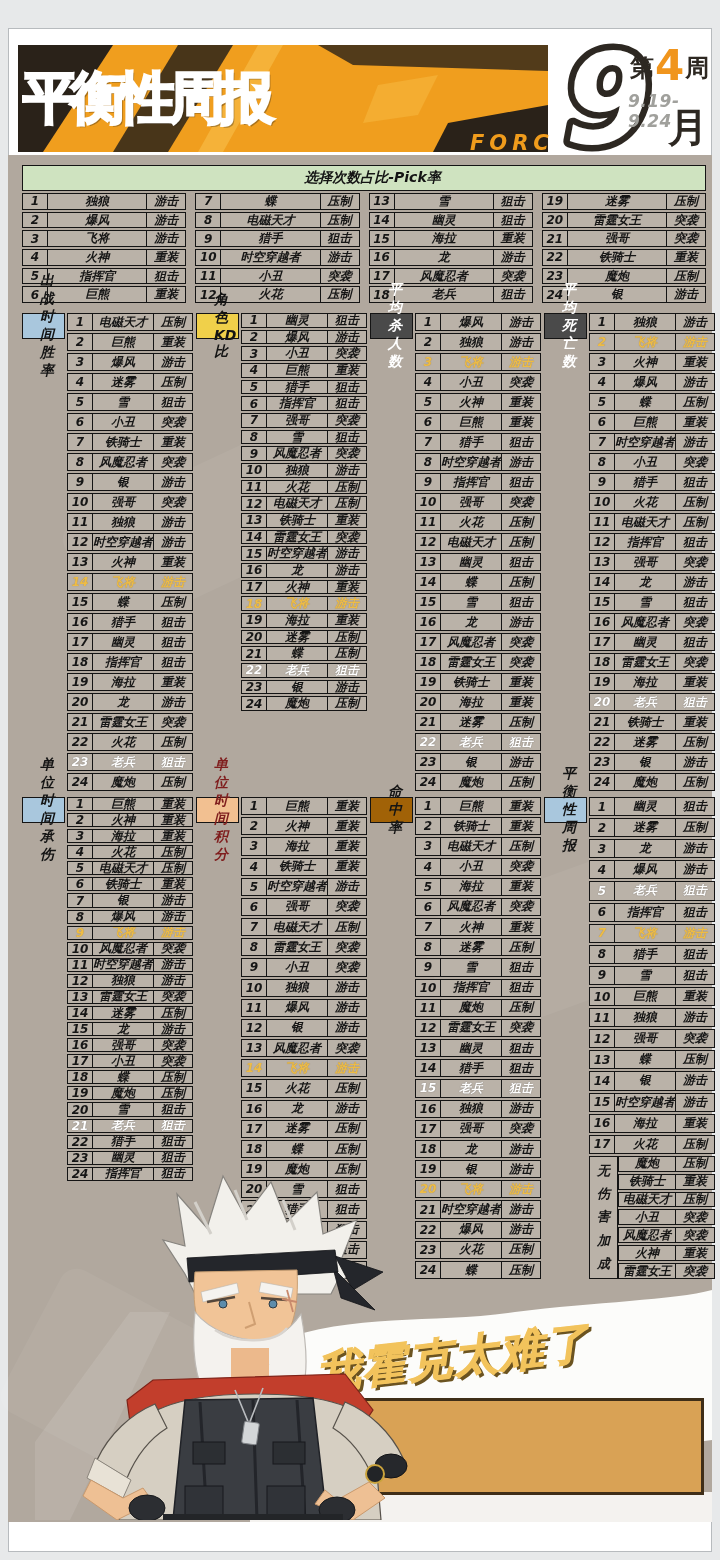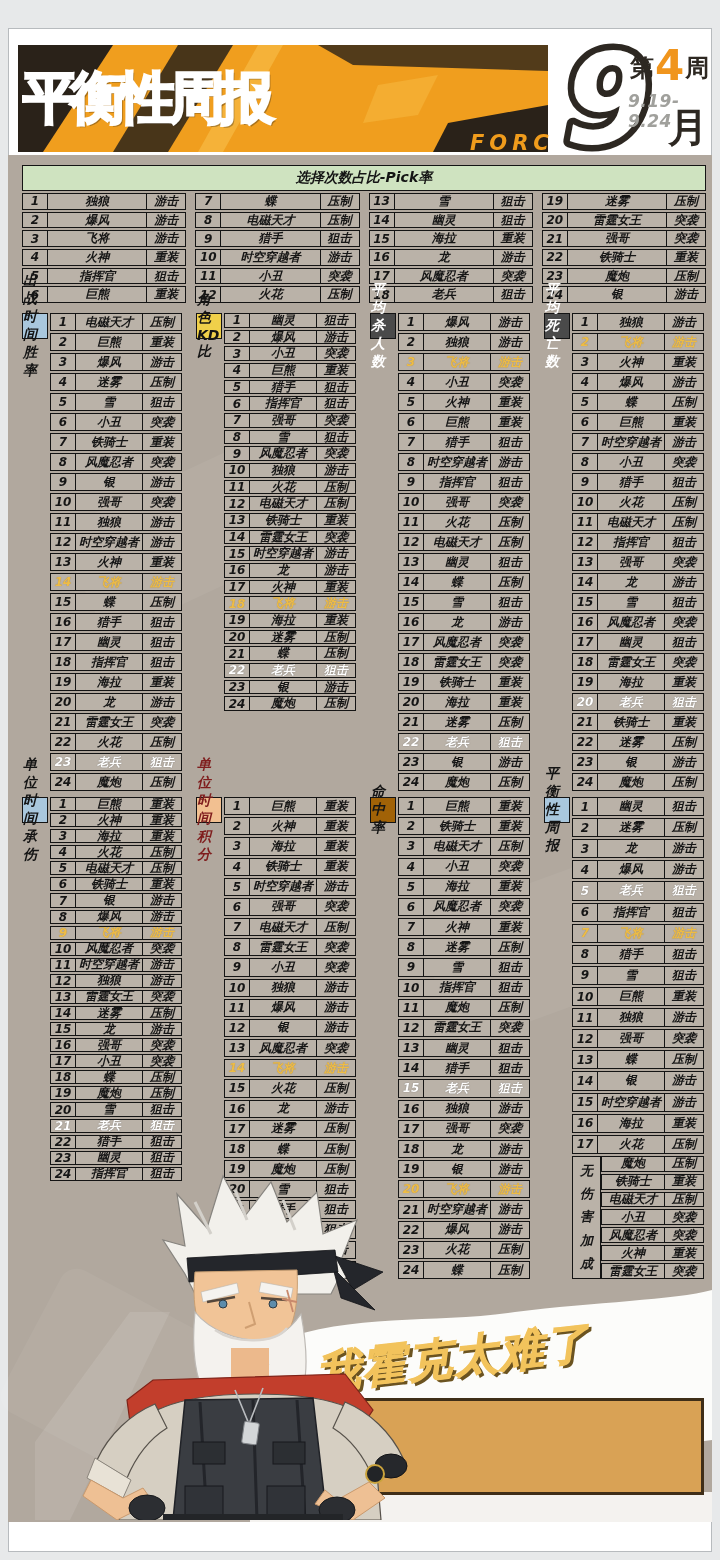--- a/index.html
+++ b/index.html
@@ -23,21 +23,21 @@
   #big-nine{position:absolute;left:505px;top:-2px;}
   #month-char{position:absolute;left:650px;top:55px;font-size:40px;font-weight:900;color:#2d2822;}
   #week-badge{position:absolute;left:612px;top:0;display:flex;align-items:flex-start;font-weight:900;color:#2d2822;}
   #week-badge .wk-s{font-size:24px;padding-top:7px;}
   #week-badge .wk-n{font-size:42px;color:#f0951d;margin:0 1px;line-height:42px;}
   #date-range{position:absolute;left:610px;top:46px;font-size:17px;font-weight:bold;font-style:italic;
       color:#a0a09c;letter-spacing:.5px;}
 
   
   .t-head{height:24px;flex:0 0 24px;border:1.5px solid #141414;display:flex;align-items:center;
-      justify-content:center;font-size:14px;font-weight:bold;font-style:italic;color:#141414;}
+      justify-content:center;font-size:14px;font-weight:bold;font-style:italic;color:#141414;padding-left:17px;}
   .mini{width:160px;display:flex;flex-direction:row;gap:2px;z-index:5;}
   .t-body{flex:1;display:flex;flex-direction:column;gap:2px;min-height:0;}
   .trow{flex:1;display:flex;border:1.5px solid #141414;background:#bab2a8;min-height:0;}
   .trow span{display:flex;align-items:center;justify-content:center;font-style:italic;font-weight:bold;
       font-size:12px;color:#161616;overflow:hidden;white-space:nowrap;}
   .c-rank{width:24px;flex:0 0 24px;border-right:1.5px solid #141414;}
   .c-name{flex:1;border-right:1.5px solid #141414;}
   .c-cls{width:38px;flex:0 0 38px;}
   .hl-gold span{color:#eebc45;text-shadow:0 0 1px rgba(90,60,0,.4);}
   .hl-white span{color:#ffffff;text-shadow:0 0 1px rgba(0,0,0,.5);}

